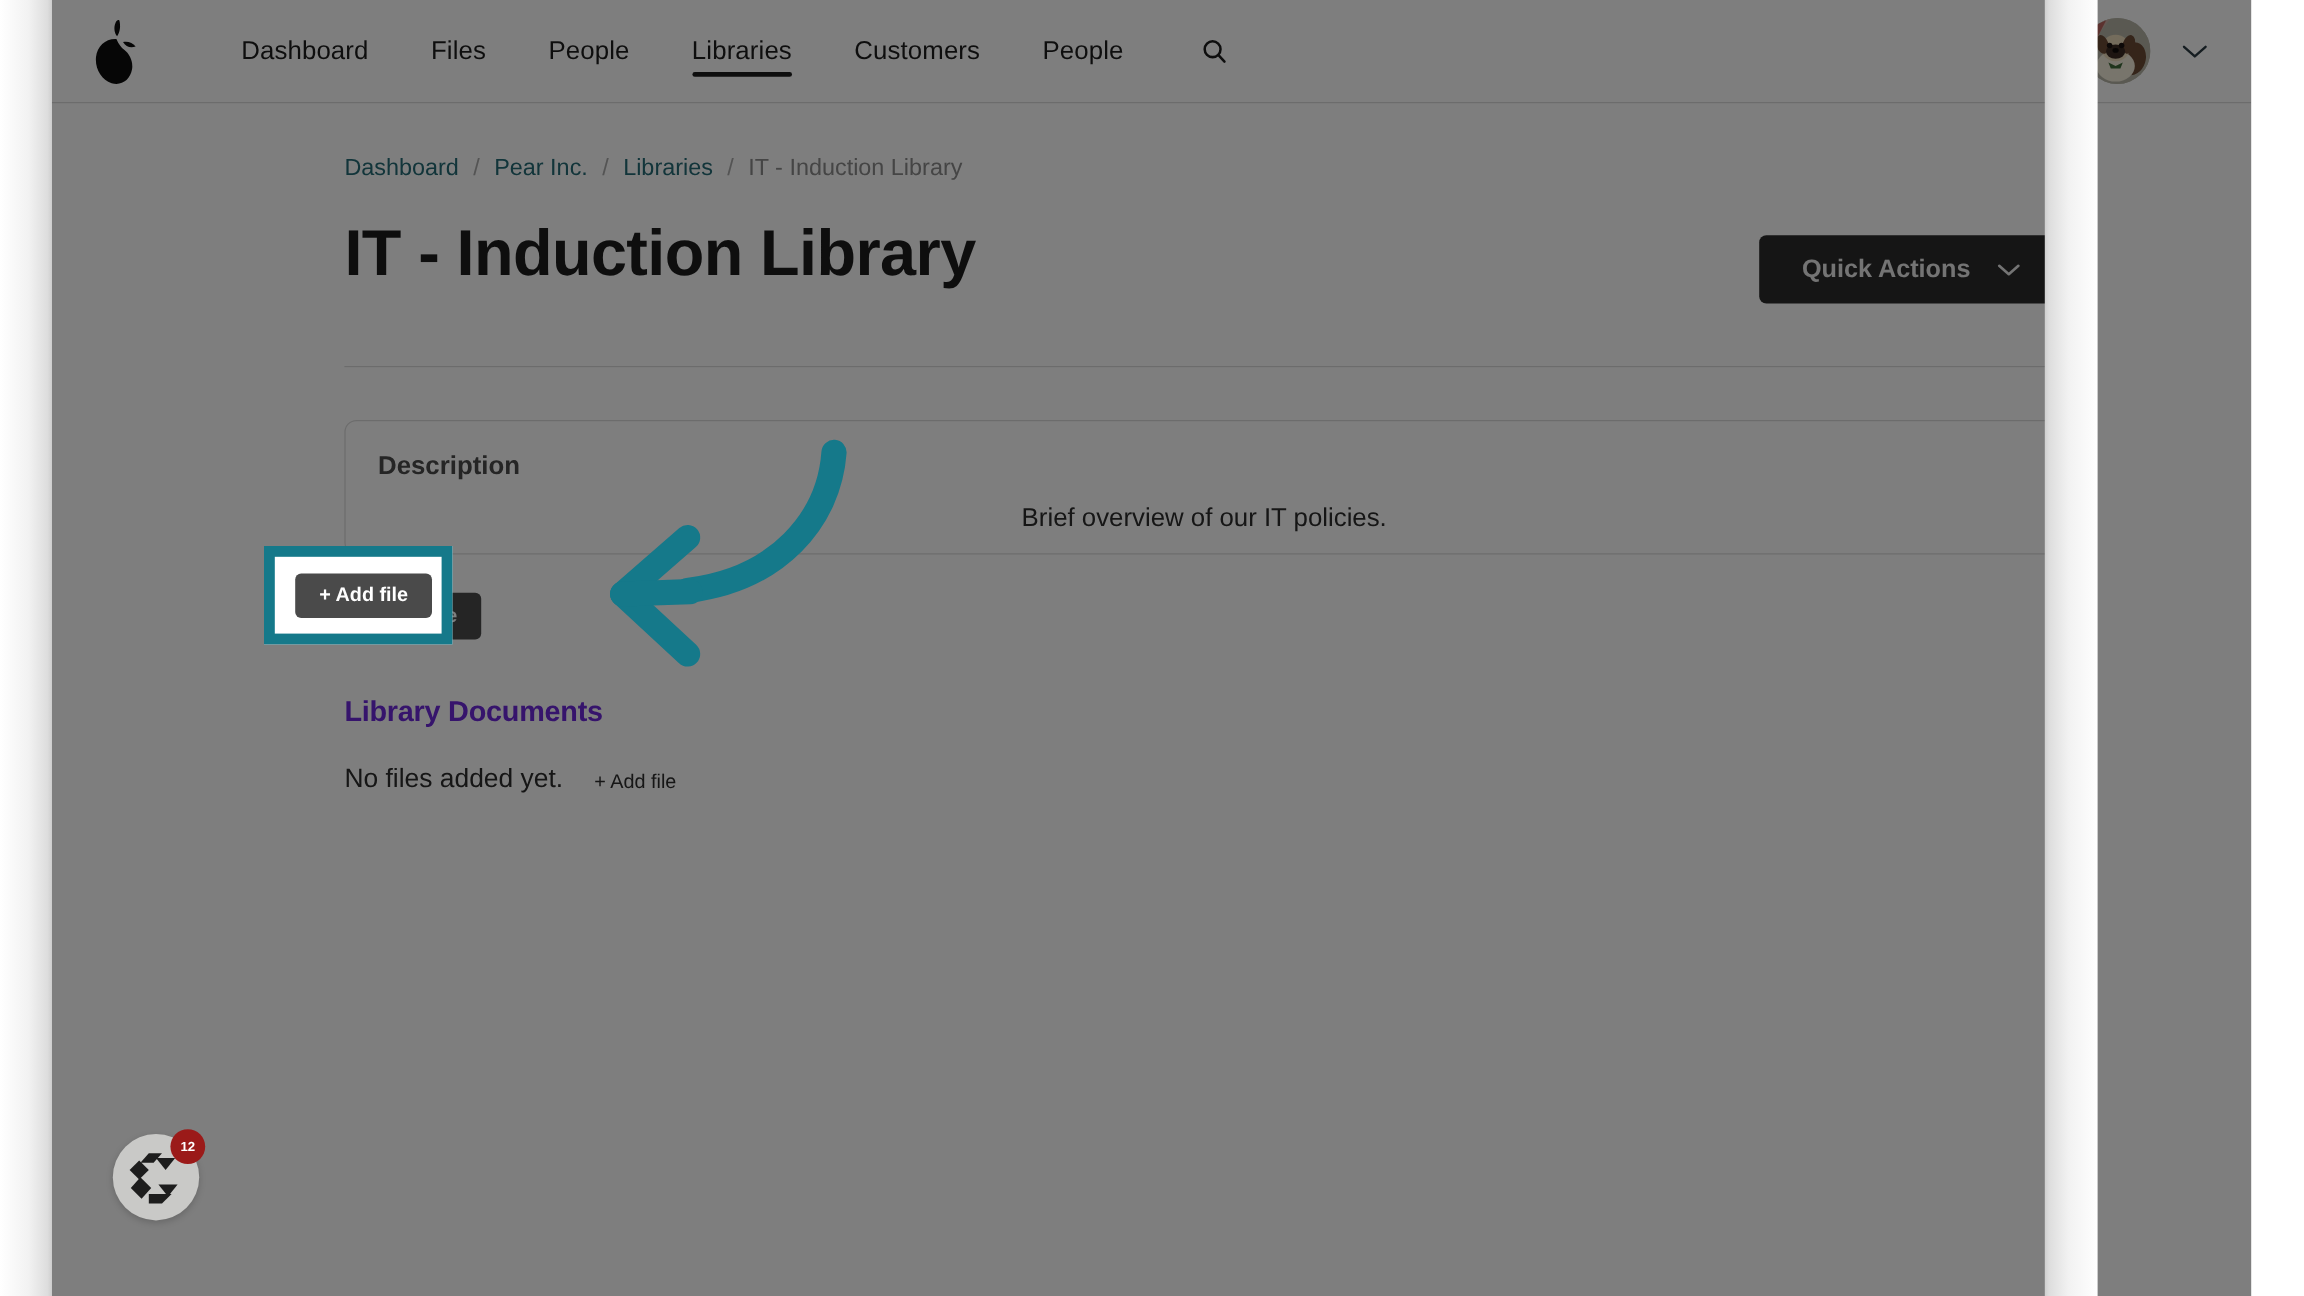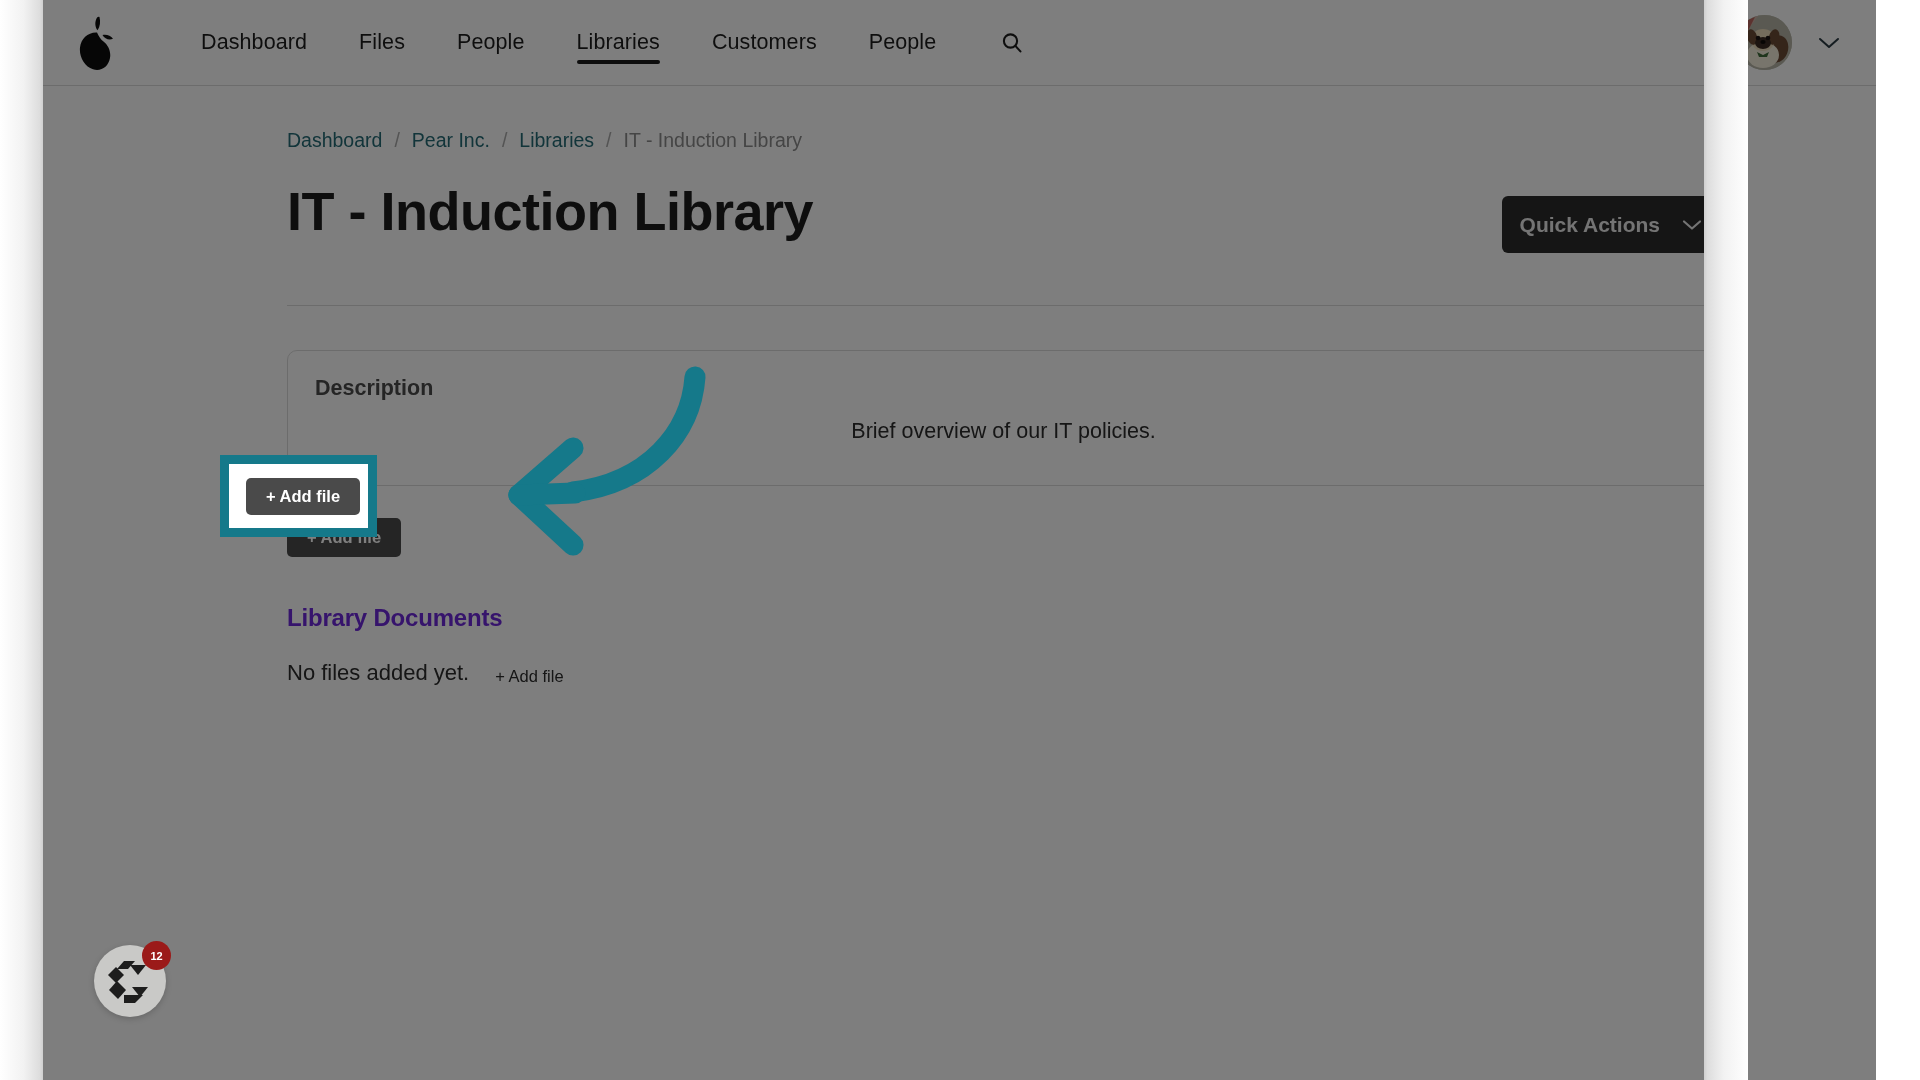--- a/index.html
+++ b/index.html
@@ -173,21 +173,21 @@
     line-height: 1.15;
   }
   .quick-actions {
     margin-top: 16px;
     margin-right: 0;
     background: #2a2a2a;
     color: #e8e8e8;
     border: none;
     border-radius: 6px;
     height: 57px;
-    padding: 0 18px;
+    padding: 0 36px;
     display: flex;
     align-items: center;
     gap: 22px;
     font-size: 21px;
     font-weight: 700;
     font-family: "Liberation Sans", sans-serif;
     cursor: pointer;
   }
 
   .hr {
@@ -195,21 +195,21 @@
     background: #d9d9d9;
     margin-top: 52px;
     width: 1433px;
   }
 
   .desc-card {
     margin-top: 44px;
     width: 1433px;
     border: 1px solid #d9d9d9;
     border-radius: 10px;
-    padding: 25px 27px 41px 27px;
+    padding: 25px 27px 17px 27px;
   }
   .desc-label {
     font-size: 21.5px;
     font-weight: 700;
     color: #4a4a4a;
     margin-bottom: 18px;
   }
   .desc-text {
     font-size: 21.5px;
     color: #2c2c2c;

